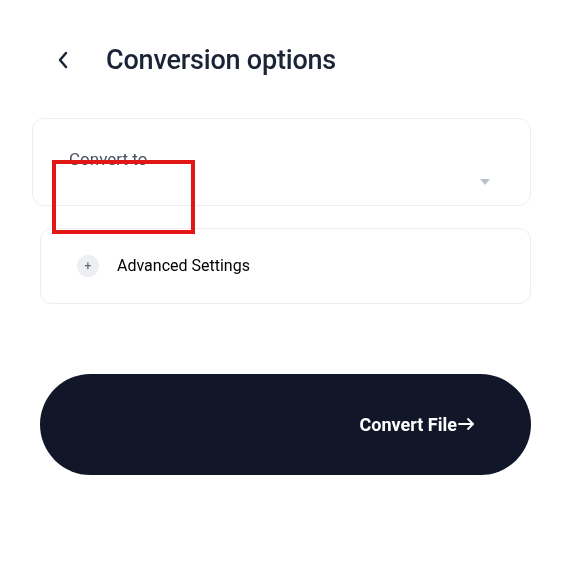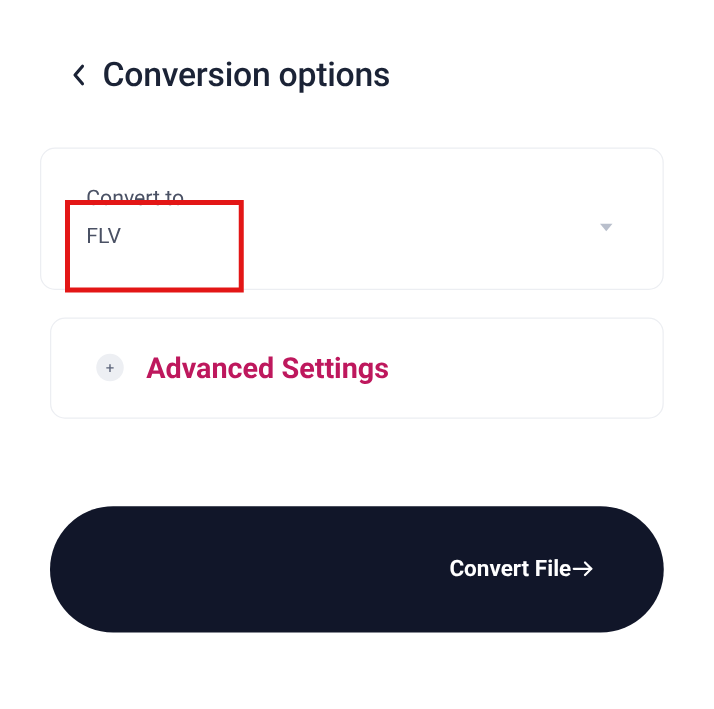--- a/index.html
+++ b/index.html
@@ -10,21 +10,21 @@
     body {
       font-family: -apple-system, BlinkMacSystemFont, "Segoe UI", Roboto, Helvetica, Arial, sans-serif;
       width: 571px;
       height: 567px;
       background: #ffffff;
       position: relative;
     }
     .header {
       display: flex;
       align-items: center;
-      gap: 12px;
+      gap: 36px;
       padding: 44px 40px 20px 56px;
     }
     .back-icon {
       display: inline-flex;
       align-items: center;
       justify-content: center;
       cursor: pointer;
     }
     .header-title {
       font-size: 27px;
@@ -86,23 +86,22 @@
       border-radius: 50%;
       background: #edeff3;
       display: inline-flex;
       align-items: center;
       justify-content: center;
       color: #5b6379;
       font-size: 12px;
       line-height: 1;
     }
     .advanced-label {
-      font-size: 23px;
-      color: #be185d;
-      font-weight: bold;
+      font-size: 16px;
+      color: #000000;
     }
     .convert-button {
       margin: 70px 40px 0 40px;
       background: #111629;
       border-radius: 56px;
       display: flex;
       align-items: center;
       justify-content: flex-end;
       padding: 40px 54px;
       cursor: pointer;
@@ -123,21 +122,20 @@
   <span class="back-icon">
     <svg width="14" height="20" viewBox="0 0 14 20">
       <polyline points="10,3 4,10 10,17" fill="none" stroke="#1b2336" stroke-width="2.5" stroke-linecap="round" stroke-linejoin="round"></polyline>
     </svg>
   </span>
   <h1 class="header-title">Conversion options</h1>
 </div>
 
 <div class="card convert-card">
   <div class="convert-label">Convert to</div>
-  <div class="convert-value">FLV</div>
   <span class="chevron-down"></span>
 </div>
 
 <div class="highlight-box"></div>
 
 <div class="card advanced-card">
   <span class="plus-badge">
     <span>+</span>
   </span>
   <span class="advanced-label">Advanced Settings</span>

